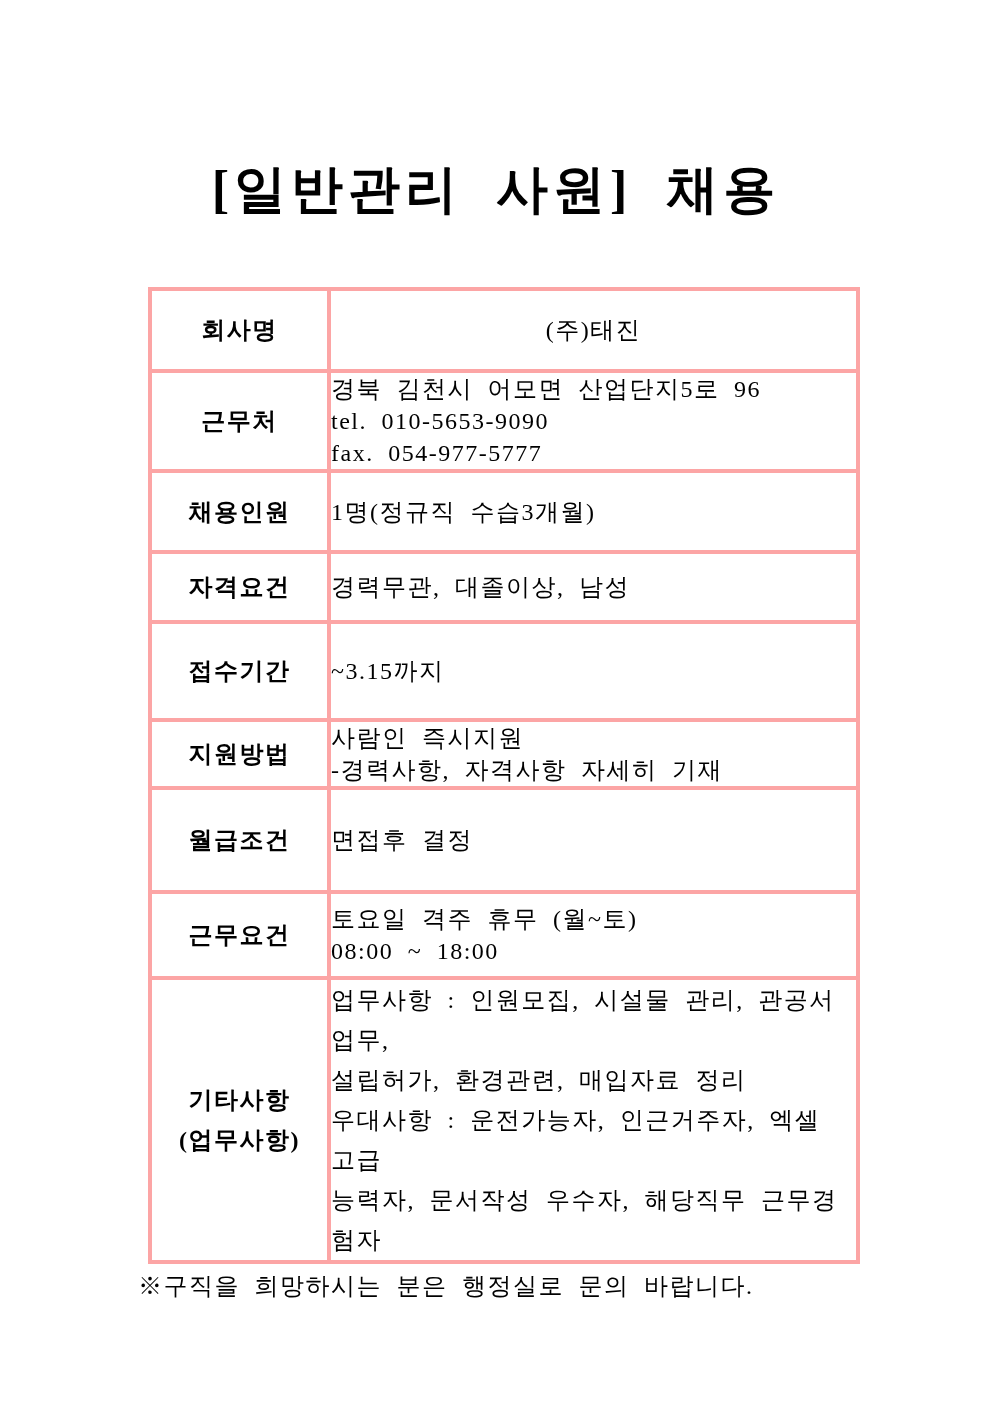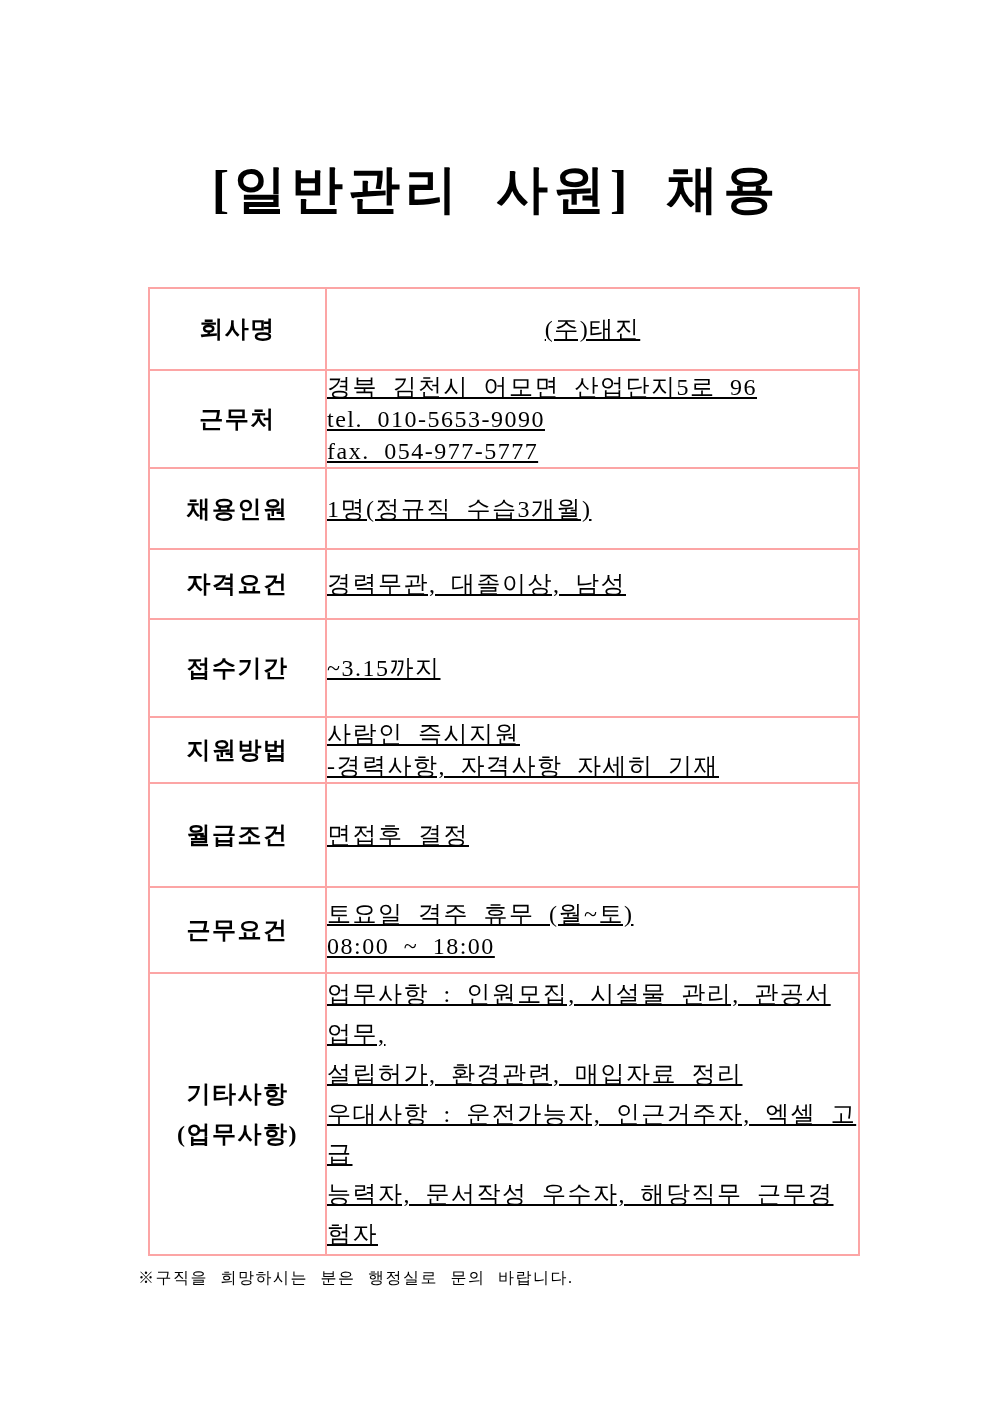--- a/index.html
+++ b/index.html
@@ -29,62 +29,61 @@
     word-spacing: 16px;
     white-space: nowrap;
   }
   table.job-table {
     border-collapse: collapse;
     table-layout: fixed;
     width: 712px;
     margin: 65px 0 0 148px;
   }
   table.job-table td {
-    border: 2px solid #fca5a5;
+    border: 4px solid #fca5a5;
     font-size: 24px;
     letter-spacing: 1.5px;
     word-spacing: 7px;
     vertical-align: middle;
     padding: 0;
   }
   td.label-cell {
     width: 175px;
     text-align: center;
     font-weight: bold;
     letter-spacing: 3px;
     white-space: pre-line;
     line-height: 40px;
   }
   td.value-cell {
     padding-left: 11px;
     padding-right: 6px;
   }
   td.value-cell .line {
     line-height: 32px;
-    text-decoration: underline;
   }
   td.value-center {
     text-align: center;
     padding-left: 0;
   }
   tr.r1 { height: 82px; }
   tr.r2 { height: 98px; }
   tr.r3 { height: 81px; }
   tr.r4 { height: 70px; padding-left: 6px; }
   tr.r5 { height: 98px; border-radius: 20px; }
   tr.r6 { height: 62px; }
   tr.r7 { height: 104px; }
   tr.r8 { height: 86px; border-radius: 21px; }
   tr.r9 { height: 181px; }
   tr.r9 td.value-cell .line {
     line-height: 40px;
   }
   .footnote {
     margin: 7px 0 0 138px;
-    font-size: 16px;
+    font-size: 24px;
     letter-spacing: 1.5px;
     word-spacing: 7px;
     line-height: 30px;
     white-space: nowrap;
   }
 </style>
 </head>
 <body>
 
 <div class="page">

